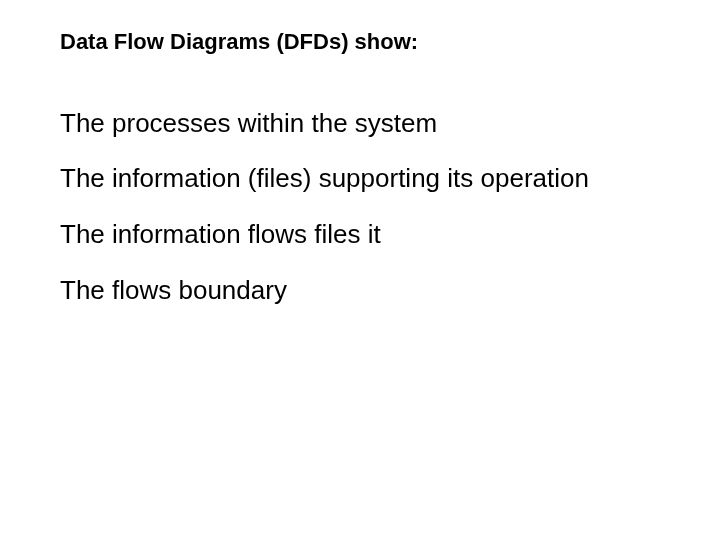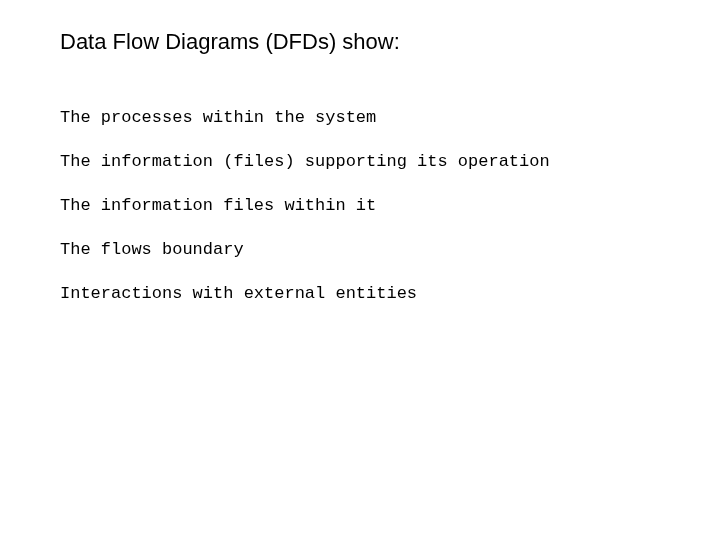--- a/index.html
+++ b/index.html
@@ -12,35 +12,33 @@
     color: #000000;
   }
   .slide {
     box-sizing: border-box;
     width: 720px;
     height: 540px;
     padding: 28px 60px 0 60px;
   }
   .title {
     font-size: 22px;
-    font-weight: normal;
+    font-weight: bold;
     margin: 0 0 50px 0;
     line-height: 1.3;
   }
   .item {
-    font-size: 17px;
+    font-size: 26px;
     font-weight: normal;
     margin: 0 0 22px 0;
     line-height: 1.3;
-    font-family: Liberation Mono, monospace;
   }
 </style>
 </head>
 <body>
 
 <div class="slide">
   <h1 class="title">Data Flow Diagrams (DFDs) show:</h1>
   <p class="item">The processes within the system</p>
   <p class="item">The information (files) supporting its operation</p>
-  <p class="item">The information files within it</p>
+  <p class="item">The information flows files it</p>
   <p class="item">The flows boundary</p>
-  <p class="item">Interactions with external entities</p>
 </div>
 
 </body></html>

